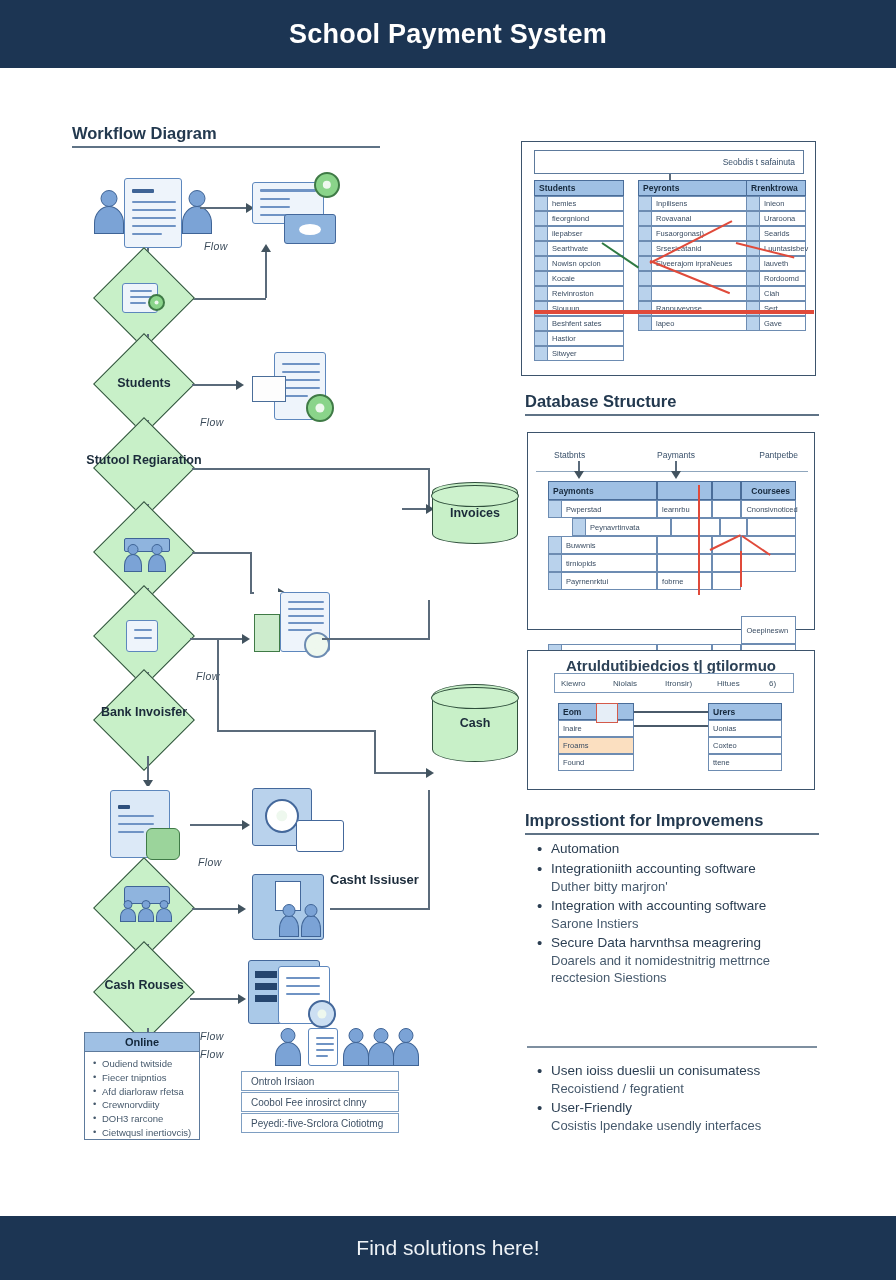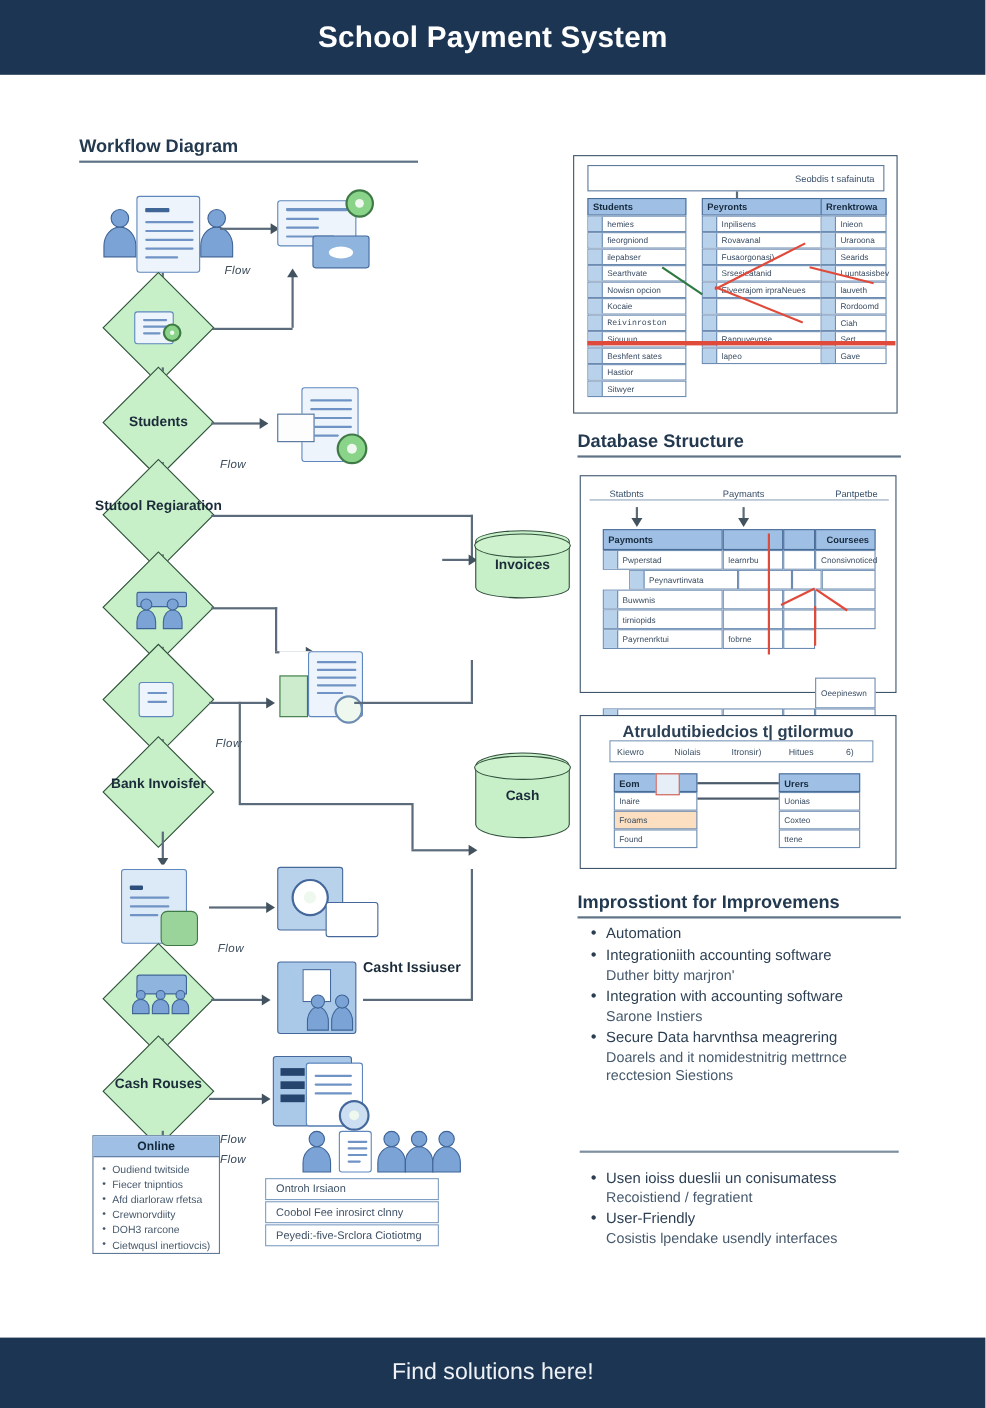--- a/index.html
+++ b/index.html
@@ -481,21 +481,21 @@
         <span>Searthvate</span>
       </div>
       <div class="tbl-row" style="height: 15px;">
         <div class="key"></div>
         <span>Nowisn opcion</span>
       </div>
       <div class="tbl-row" style="height: 15px;">
         <div class="key"></div>
         <span>Kocaie</span>
       </div>
-      <div class="tbl-row" style="height: 15px; font-family: Liberation Mono, monospace;">
+      <div class="tbl-row" style="height: 15px;">
         <div class="key"></div>
         <span>Reivinroston</span>
       </div>
       <div class="tbl-row" style="height: 15px;">
         <div class="key"></div>
         <span>Siouuun</span>
       </div>
       <div class="tbl-row" style="height: 15px;">
         <div class="key"></div>
         <span>Beshfent sates</span>
@@ -589,21 +589,21 @@
     </div>
 
   <div class="redline" style="left:12px; top:168px; width:280px; height:4px;"></div>
   <div class="redline" style="left:128px; top:118px; width:86px; height:2px; transform:rotate(22deg); transform-origin:left center;"></div>
   <div class="redline" style="left:128px; top:120px; width:92px; height:2px; transform:rotate(-27deg); transform-origin:left center;"></div>
   <div class="redline" style="left:214px; top:100px; width:60px; height:2px; transform:rotate(14deg); transform-origin:left center;"></div>
   <div class="grnline" style="left:80px; top:100px; width:44px; height:2px; transform:rotate(34deg); transform-origin:left center;"></div>
 </div>
 
 <div class="panel" style="left:527px; top:432px; width:288px; height:198px;">
-  <div style="position:absolute; left:8px; top:0; width:272px; height:22px; border-bottom:1.2px solid #8fa6bd; display:flex; align-items:flex-end;">
+  <div style="position:absolute; left:8px; top:17px; width:272px; height:22px; border-bottom:1.2px solid #8fa6bd; display:flex; align-items:flex-start;">
     <span style="flex:1; font-size:8.5px; color:#39506a; padding-left:18px;">Statbnts</span>
     <span style="flex:1; font-size:8.5px; color:#39506a; text-align:center;">Paymants</span>
     <span style="flex:1; font-size:8.5px; color:#39506a; text-align:right; padding-right:10px;">Pantpetbe</span>
   </div>
   <div class="conn vline" style="left:50px; top:28px; height:14px; background:#5b6b7b;"></div>
   <div class="arrow-d" style="left:46px; top:38px;"></div>
   <div class="conn vline" style="left:147px; top:28px; height:14px; background:#5b6b7b;"></div>
   <div class="arrow-d" style="left:143px; top:38px;"></div>
 
   <div id="db-table" style="position:absolute; left:20px; top:48px; width:248px;">

